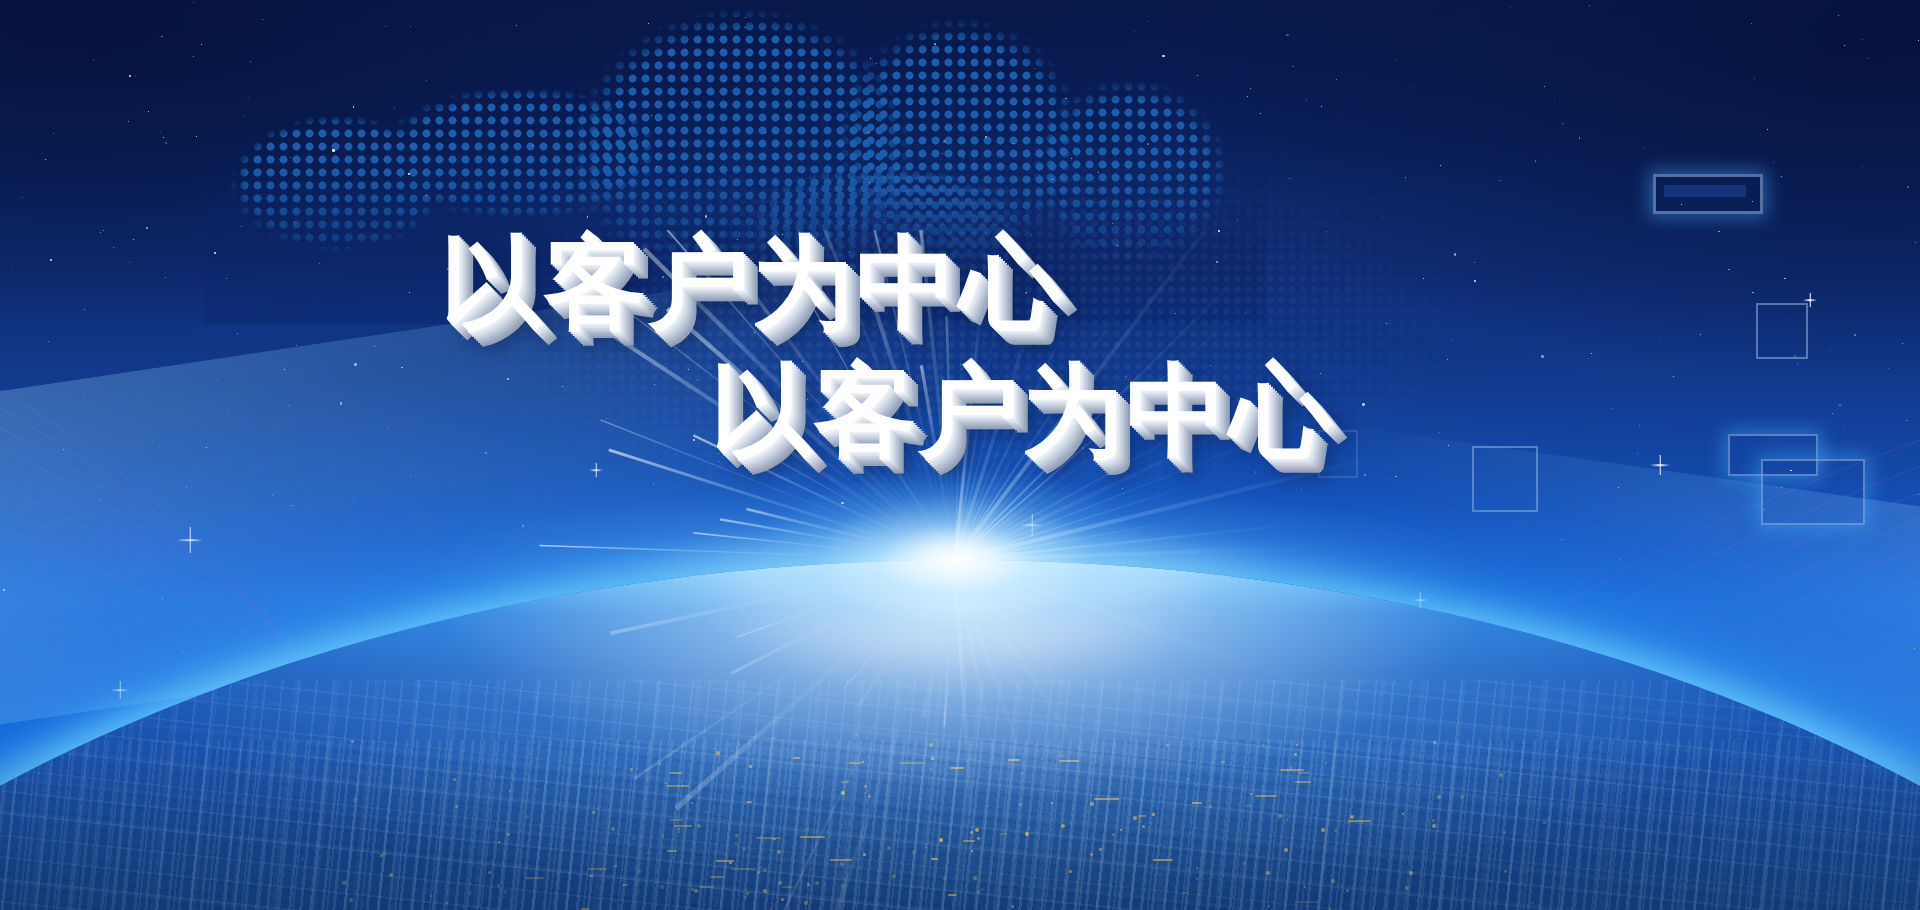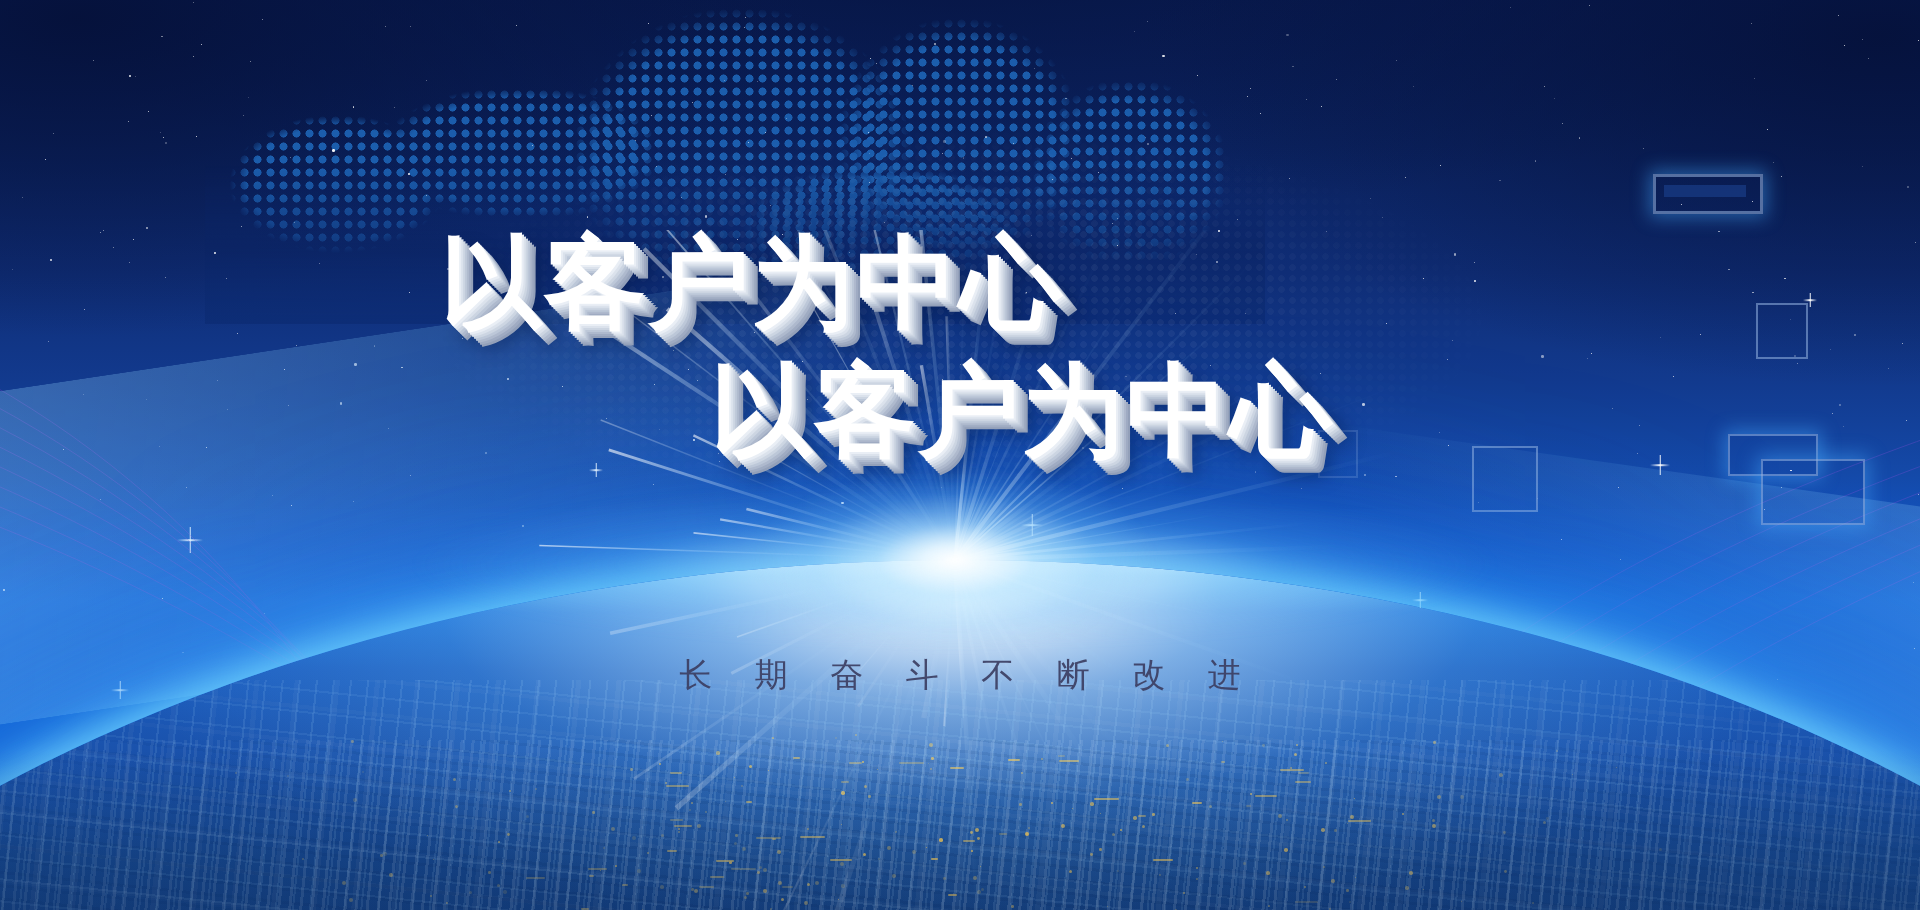--- a/index.html
+++ b/index.html
@@ -925,16 +925,15 @@
         </g>
       </svg>
     <div class="sun-core"></div>
   </div>
 
   <div class="headline">
     <div class="hl-line hl1">以客户为中心</div>
     <div class="hl-line hl2">以客户为中心</div>
   </div>
 
-  <div class="subtitle">长 期 奋 斗    不 断 改 进</div>
 
   <div class="bottom-fade"></div>
 </div>
 
 </body></html>

